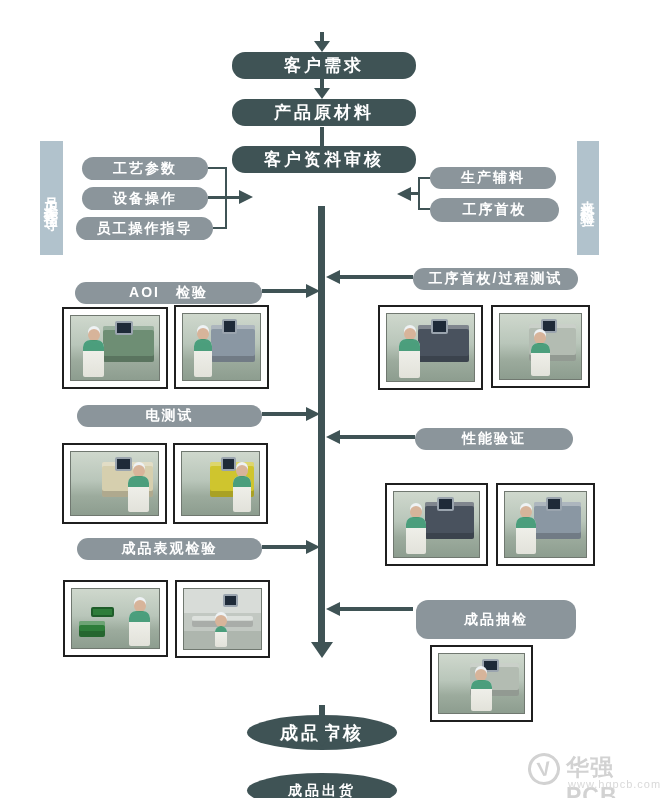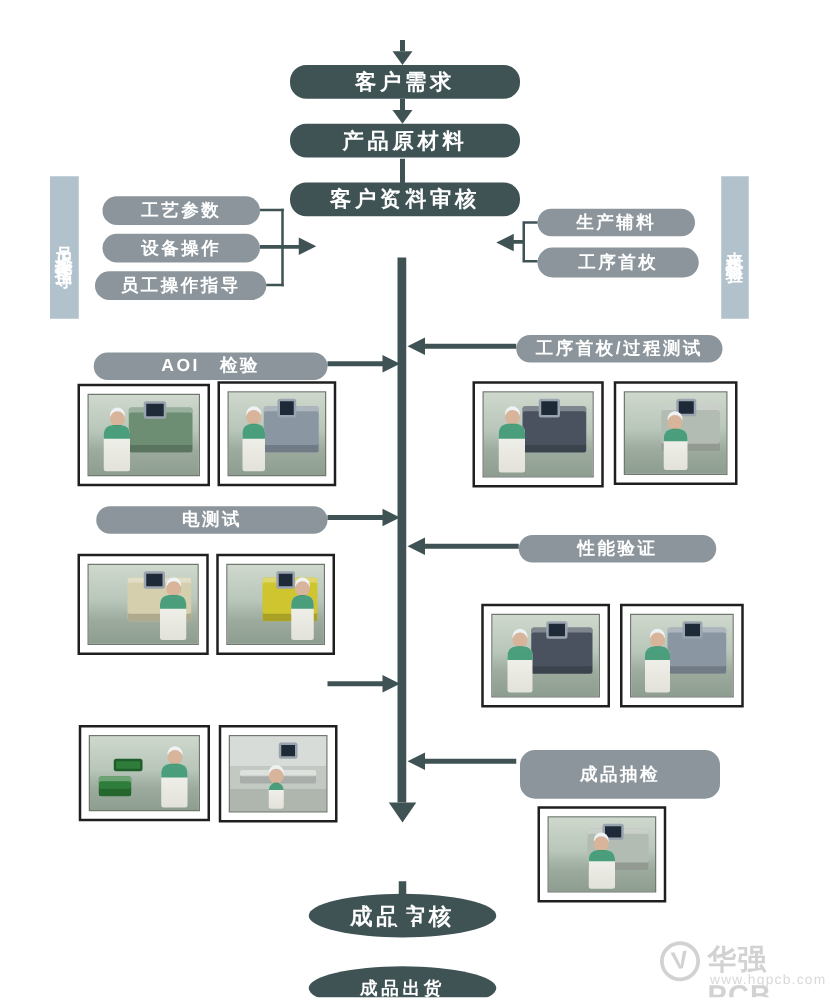--- a/index.html
+++ b/index.html
@@ -144,20 +144,21 @@
   <div class="head head-left" style="left:326px;top:270px;"></div>
 
   <div class="pill" style="left:77px;top:405px;width:185px;height:22px;">电测试</div>
   <div class="shaft" style="left:262px;top:412px;width:45px;height:4px;"></div>
   <div class="head head-right" style="left:306px;top:407px;"></div>
 
   <div class="pill" style="left:415px;top:428px;width:158px;height:22px;">性能验证</div>
   <div class="shaft" style="left:340px;top:435px;width:75px;height:4px;"></div>
   <div class="head head-left" style="left:326px;top:430px;"></div>
 
+  <div class="pill" style="left:77px;top:538px;width:185px;height:22px;">成品表观检验</div>
   <div class="shaft" style="left:262px;top:545px;width:45px;height:4px;"></div>
   <div class="head head-right" style="left:306px;top:540px;"></div>
 
   <div class="pill" style="left:416px;top:600px;width:160px;height:39px;">成品抽检</div>
   <div class="shaft" style="left:340px;top:607px;width:73px;height:4px;"></div>
   <div class="head head-left" style="left:326px;top:602px;"></div>
 
   <div class="photo-frame" style="left:62px;top:307px;width:106px;height:82px;" title="AOI检验设备与操作员">
     <div class="photo m-green">
       <span class="ph-machine"></span>

